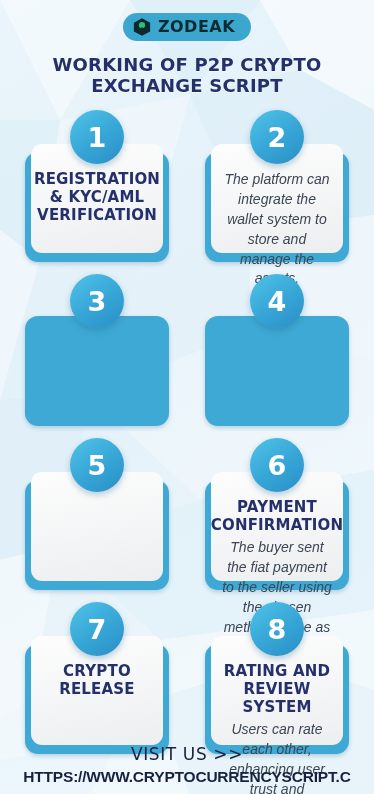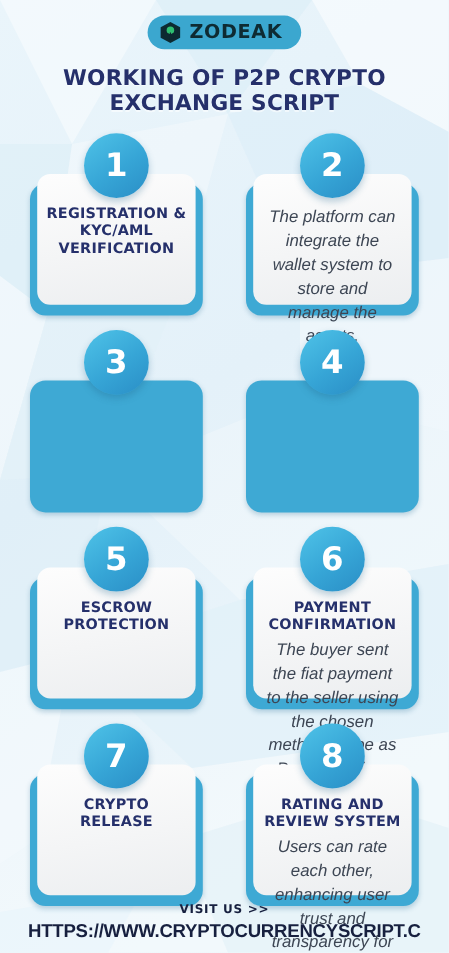--- a/index.html
+++ b/index.html
@@ -112,21 +112,21 @@
     font-family:"DejaVu Sans", sans-serif;
     font-weight:700;
     font-size:27px;
     line-height:1;
     color:#ffffff;
   }
 
   .step-title {
     font-family:"DejaVu Sans", sans-serif;
     font-weight:700;
-    font-size:12px;
+    font-size:15px;
     line-height:1.2;
     letter-spacing:0.2px;
     color:#25306b;
     text-transform:uppercase;
     margin-bottom:4px;
   }
 
   .step-desc {
     font-family:"Liberation Sans", sans-serif;
     font-size:14px;
@@ -138,22 +138,22 @@
 
   
   .footer {
     position:absolute;
     left:0; right:0; bottom:8px;
     z-index:3;
     text-align:center;
   }
   .visit-us {
     font-family:"DejaVu Sans", sans-serif;
-    font-weight:700;
-    font-size:10px;
+    font-weight:400;
+    font-size:17px;
     letter-spacing:0.6px;
     color:#17203f;
   }
   .site-url {
     margin-top:4px;
     font-family:Liberation Sans, sans-serif;
     font-weight:700;
     font-size:15.5px;
     letter-spacing:-0.2px;
     color:#17203f;
@@ -242,21 +242,20 @@
     <div class="step">
       <div class="step-plate"></div>
       <div class="step-badge">
         <span>4</span>
       </div>
     </div>
 
     <div class="step">
       <div class="step-plate"></div>
       <div class="step-card">
-        <div class="step-title">ESCROW PROTECTION</div>
       </div>
       <div class="step-badge">
         <span>5</span>
       </div>
     </div>
 
     <div class="step">
       <div class="step-plate"></div>
       <div class="step-card">
         <div class="step-title">PAYMENT CONFIRMATION</div>

